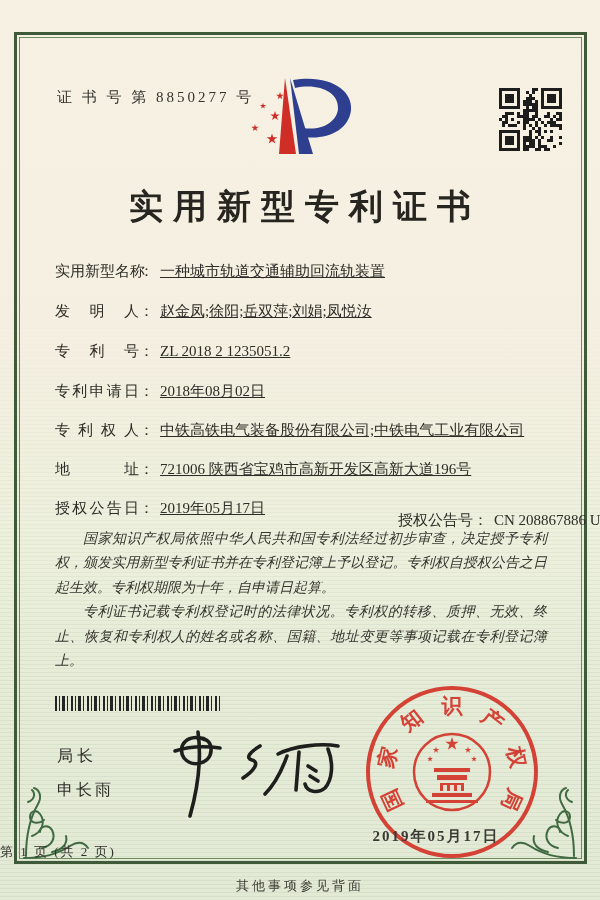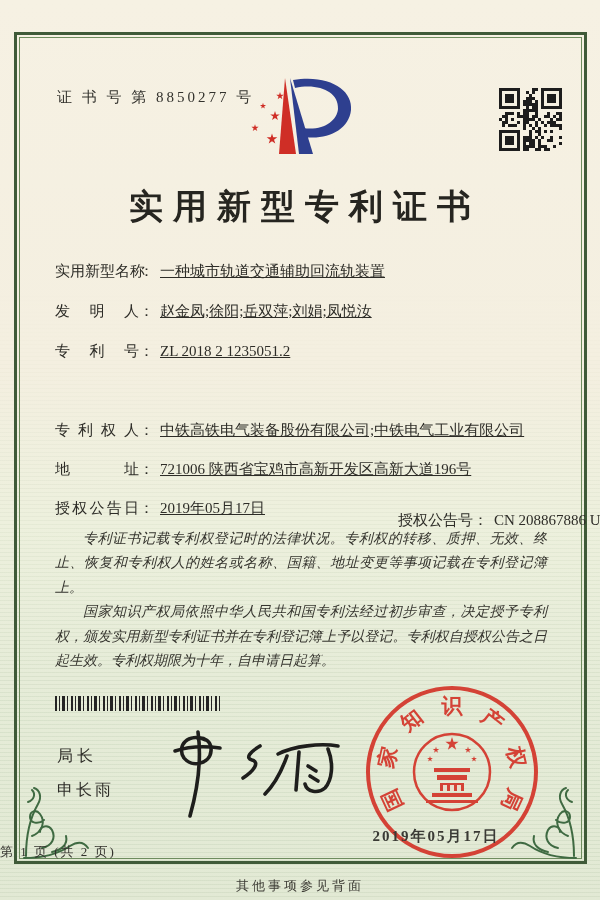--- a/index.html
+++ b/index.html
@@ -243,36 +243,39 @@
 
   <div class="row" style="top:262px">
     <span class="lbl">实用新型名称</span><span class="colon">：</span><span>一种城市轨道交通辅助回流轨装置</span>
   </div>
   <div class="row" style="top:302px">
     <span class="lbl">发明人</span><span class="colon">：</span><span>赵金凤;徐阳;岳双萍;刘娟;凤悦汝</span>
   </div>
   <div class="row" style="top:342px">
     <span class="lbl">专利号</span><span class="colon">：</span><span>ZL 2018 2 1235051.2</span>
   </div>
+  <div class="row" style="top:382px">
+    <span class="lbl">专利申请日</span><span class="colon">：</span><span>2018年08月02日</span>
+  </div>
   <div class="row" style="top:421px">
     <span class="lbl">专利权人</span><span class="colon">：</span><span>中铁高铁电气装备股份有限公司;中铁电气工业有限公司</span>
   </div>
   <div class="row" style="top:460px">
     <span class="lbl">地址</span><span class="colon">：</span><span>721006 陕西省宝鸡市高新开发区高新大道196号</span>
   </div>
   <div class="row" style="top:499px">
     <span class="lbl">授权公告日</span><span class="colon">：</span><span>2019年05月17日</span>
     <span class="col2">
       <span>授权公告号</span><span class="colon">：</span><span>CN 208867886 U</span>
     </span>
   </div>
 
   <div class="paras">
+    <p>国家知识产权局依照中华人民共和国专利法经过初步审查，决定授予专利权，颁发实用新型专利证书并在专利登记簿上予以登记。专利权自授权公告之日起生效。专利权期限为十年，自申请日起算。</p>
     <p>专利证书记载专利权登记时的法律状况。专利权的转移、质押、无效、终止、恢复和专利权人的姓名或名称、国籍、地址变更等事项记载在专利登记簿上。</p>
-    <p>国家知识产权局依照中华人民共和国专利法经过初步审查，决定授予专利权，颁发实用新型专利证书并在专利登记簿上予以登记。专利权自授权公告之日起生效。专利权期限为十年，自申请日起算。</p>
   </div>
 
   <div class="barcode"></div>
 
   <div class="director-title">局长</div>
   <div class="director-name">申长雨</div>
 
   <svg class="sig" viewBox="0 0 180 98">
     <g fill="none" stroke="#1e1e1c" stroke-width="3.6" stroke-linecap="round">
       <path d="M38,16 C 20,8 8,22 16,34 C 24,44 42,40 43,27 C 44,17 36,13 29,14"></path>

